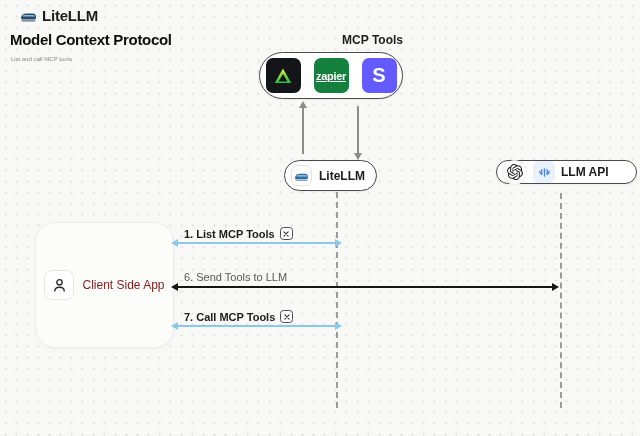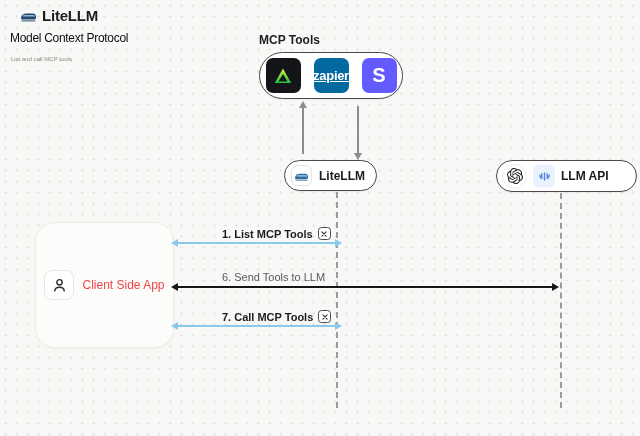--- a/index.html
+++ b/index.html
@@ -10,81 +10,81 @@
     background-image:radial-gradient(circle,#e6e6e2 1px,transparent 1.3px);
     background-size:11px 11px;
     position:relative; overflow:hidden;
     color:#1c1c1c;
   }
   .abs { position:absolute; }
 
   
   .brand-row { left:20px; top:7px; display:flex; align-items:center; gap:5px; }
   .brand-text { font-size:15px; font-weight:700; color:#1d1d1f; letter-spacing:-0.2px; }
-  .page-title { left:10px; top:31px; font-size:12px; font-weight:400; color:#0f0f10; letter-spacing:-0.3px; }
+  .page-title { left:10px; top:31px; font-size:15px; font-weight:700; color:#0f0f10; letter-spacing:-0.3px; }
   .page-subtitle { left:11px; top:56px; font-size:6px; color:#8b8b88; }
 
   
-  .mcp-label { left:259px; top:33px; width:144px; text-align:left; font-size:12px; font-weight:600; color:#1f1f1f; }
+  .mcp-label { left:259px; top:33px; width:144px; text-align:right; font-size:12px; font-weight:600; color:#1f1f1f; }
   .mcp-pill { left:259px; top:52px; width:144px; height:47px; background:#fff; border:1.5px solid #4a4a4a;
     border-radius:26px; display:flex; align-items:center; justify-content:center; gap:13px;
     box-shadow:0 1px 2px rgba(0,0,0,.06); }
   .app-icon { width:35px; height:35px; border-radius:7px; display:flex; align-items:center; justify-content:center; overflow:hidden; }
   .app-composio { background:#141518; }
-  .app-zapier { background:#0369a1; color:#fff; font-size:13px; font-weight:700; letter-spacing:-0.3px;text-decoration:underline; }
+  .app-zapier { background:#15803d; color:#fff; font-size:11px; font-weight:700; letter-spacing:-0.3px;text-decoration:underline; }
   .app-stripe { background:#635bff; color:#fff; font-size:20px; font-weight:700; }
 
   
   .varrow { width:2px; background:currentColor; color:#8d8d8d; }
   .varrow::before, .varrow::after { content:none; position:absolute; width:0; height:0;
     border-left:4px solid transparent; border-right:4px solid transparent; left:-3px; }
   .varrow.head-up::before { content:""; top:-6px; border-bottom:7px solid currentColor; }
   .varrow.head-down::after { content:""; bottom:-6px; border-top:7px solid currentColor; }
   .va-up { left:302px; top:107px; height:47px; }
   .va-down { left:357px; top:106px; height:48px; }
 
   
   .node-pill { background:#fff; border:1px solid #4a4a4a; display:flex; align-items:center;
     box-shadow:0 1px 2px rgba(0,0,0,.05); }
   .litellm-pill { left:284px; top:160px; width:93px; height:31px; border-radius:16px; padding-left:6px; gap:7px; }
-  .llm-pill { left:496px; top:160px; width:141px; height:32px; border-radius:17px; padding-left:5px; gap:6px; }
+  .llm-pill { left:496px; top:160px; width:141px; height:24px; border-radius:17px; padding-left:5px; gap:6px; }
   .node-label { font-size:12px; font-weight:600; color:#1c1c1c; }
   .mini-logo { width:21px; height:21px; border-radius:6px; border:1px solid #e3e3e0; background:#fff;
     display:flex; align-items:center; justify-content:center; flex:none; }
   .openai-circle { width:25px; height:25px; border-radius:50%; border:1px solid #ececea; background:#fff;
     display:flex; align-items:center; justify-content:center; flex:none; }
   .blue-chip { width:22px; height:22px; border-radius:6px; background:#e9f1fc;
     display:flex; align-items:center; justify-content:center; flex:none; }
 
   
   .client-box { left:35px; top:222px; width:139px; height:126px; border-radius:20px; background:#fcfcfa;
     border:1px solid #ededE8; box-shadow:0 1px 3px rgba(0,0,0,.04);
     display:flex; align-items:center; justify-content:center; gap:8px; }
   .person-chip { width:30px; height:30px; border-radius:8px; background:#fff; border:1px solid #e6e6e2;
     display:flex; align-items:center; justify-content:center; flex:none; }
-  .client-label { font-size:12px; font-weight:500; color:#ef4444; }
+  .client-label { font-size:12px; font-weight:500; color:#7f1d1d; }
 
   
   .lifeline { width:0; border-left:2px dashed #9b9b9b; }
   .ll-litellm { left:336px; top:192px; height:216px; }
   .ll-llmapi { left:560px; top:193px; height:215px; }
 
   
   .harrow { height:2px; background:currentColor; }
   .harrow::before, .harrow::after { content:""; position:absolute; width:0; height:0; top:-3px;
     border-top:4px solid transparent; border-bottom:4px solid transparent; }
   .harrow::before { left:-5px; border-right:7px solid currentColor; }
   .harrow::after { right:-5px; border-left:7px solid currentColor; }
   .harrow.blue { color:#8ac8ec; }
   .harrow.black { color:#161616; }
   .fa-1 { left:176px; top:242px; width:161px; }
   .fa-2 { left:176px; top:286px; width:378px; }
   .fa-3 { left:176px; top:325px; width:161px; }
 
-  .flow-label { display:flex; align-items:center; font-size:11px; font-weight:600; color:#1c1c1c;margin-left:38px; }
+  .flow-label { display:flex; align-items:center; font-size:11px; font-weight:600; color:#1c1c1c; }
   .fl-1 { left:184px; top:227px; }
   .fl-2 { left:184px; top:271px; font-weight:500; color:#595959; }
   .fl-3 { left:184px; top:310px; }
   .tools-badge { width:13px; height:13px; border:1.2px solid #4a4a4a; border-radius:3.5px; background:#fff;
     margin-left:5px; display:inline-flex; align-items:center; justify-content:center; flex:none; }
 </style>
 </head>
 <body>
 
 <div class="abs brand-row">

